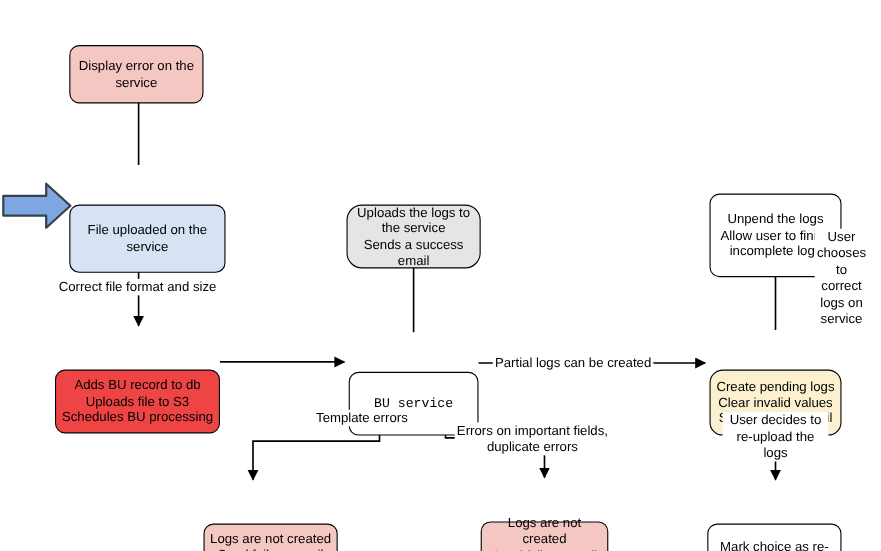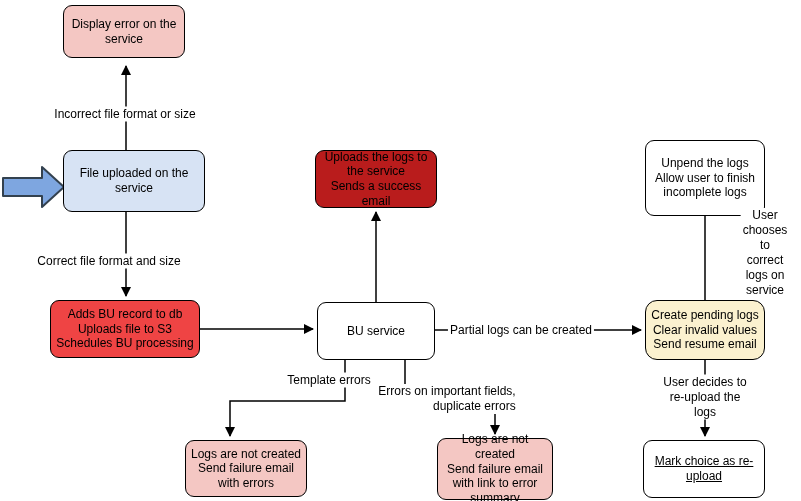--- a/index.html
+++ b/index.html
@@ -19,20 +19,21 @@
     border:1.5px solid #000;
     border-radius:9px;
     display:flex;
     align-items:center;
     justify-content:center;
     text-align:center;
     white-space:pre-line;
     line-height:1.22;
     padding:2px 4px;
     background:#fff;
+    margin-top:36px;
   }
   .edge-label{
     position:absolute;
     transform:translate(-50%,-50%);
     background:#ffffff;
     padding:0 2px;
     text-align:center;
     white-space:pre-line;
     line-height:1.25;
   }
@@ -42,25 +43,25 @@
   .n-adds-bu{left:50px;top:300px;width:150px;height:58px;}
   .n-uploads-logs{left:315px;top:150px;width:122px;height:58px;}
   .n-bu-service{left:317px;top:302px;width:118px;height:58px;}
   .n-logs-errors{left:185px;top:440px;width:122px;height:57px;}
   .n-logs-summary{left:437px;top:438px;width:116px;height:62px;}
   .n-unpend{left:645px;top:140px;width:120px;height:76px;}
   .n-create-pending{left:645px;top:300px;width:120px;height:60px;border-radius:12px;}
   .n-mark-choice{left:643px;top:440px;width:122px;height:58px;text-decoration:underline;}
   
   .l-incorrect{left:125px;top:114px;}
-  .l-correct{left:109px;top:261px;text-align:right;}
+  .l-correct{left:125px;top:261px;text-align:right;}
   .l-valid{left:375px;top:258px;}
   .l-partial{left:521px;top:330px;text-align:center;}
   .l-template{left:329px;top:380px;}
-  .l-errors-fields{left:447px;top:399px;text-align:right;}
+  .l-errors-fields{left:484px;top:399px;}
   .l-user-chooses{left:725px;top:253px;margin-left:40px;}
   .l-user-decides{left:705px;top:397px;}
 </style>
 </head>
 <body>
 
 <div class="canvas">
 
   <svg class="wires" viewBox="0 0 801 501">
     <defs>
@@ -85,26 +86,26 @@
   <div class="node n-display-error" style="background-color: rgb(244, 199, 195);">Display error on the
 service</div>
 
   <div class="node n-file-uploaded" style="background-color: rgb(215, 227, 244);">File uploaded on the
 service</div>
 
   <div class="node n-adds-bu" style="background-color: #ef4444;">Adds BU record to db
 Uploads file to S3
 Schedules BU processing</div>
 
-  <div class="node n-uploads-logs" style="background-color: #b91c1c;">Uploads the logs to
+  <div class="node n-uploads-logs" style="background-color: #e5e5e5; border-radius: 14px;">Uploads the logs to
 the service
 Sends a success
 email</div>
 
-  <div class="node n-bu-service" style="background-color: rgb(255, 255, 255);">BU service</div>
+  <div class="node n-bu-service" style="background-color: rgb(255, 255, 255); font-family: Liberation Mono, monospace;">BU service</div>
 
   <div class="node n-logs-errors" style="background-color: rgb(244, 199, 195);">Logs are not created
 Send failure email
 with errors</div>
 
   <div class="node n-logs-summary" style="background-color: rgb(244, 199, 195);">Logs are not created
 Send failure email
 with link to error
 summary</div>
 
@@ -112,21 +113,20 @@
 Allow user to finish
 incomplete logs</div>
 
   <div class="node n-create-pending" style="background-color: rgb(251, 241, 207);">Create pending logs
 Clear invalid values
 Send resume email</div>
 
   <div class="node n-mark-choice" style="background-color: rgb(255, 255, 255);">Mark choice as re-
 upload</div>
 
-  <div class="edge-label l-incorrect">Incorrect file format or size</div>
   <div class="edge-label l-correct">Correct file format and size</div>
   <div class="edge-label l-partial">Partial logs can be created</div>
   <div class="edge-label l-template">Template errors</div>
   <div class="edge-label l-errors-fields">Errors on important fields,
 duplicate errors</div>
   <div class="edge-label l-user-chooses">User chooses to correct logs on service</div>
   <div class="edge-label l-user-decides">User decides to re-upload the logs</div>
 
 </div>
 

